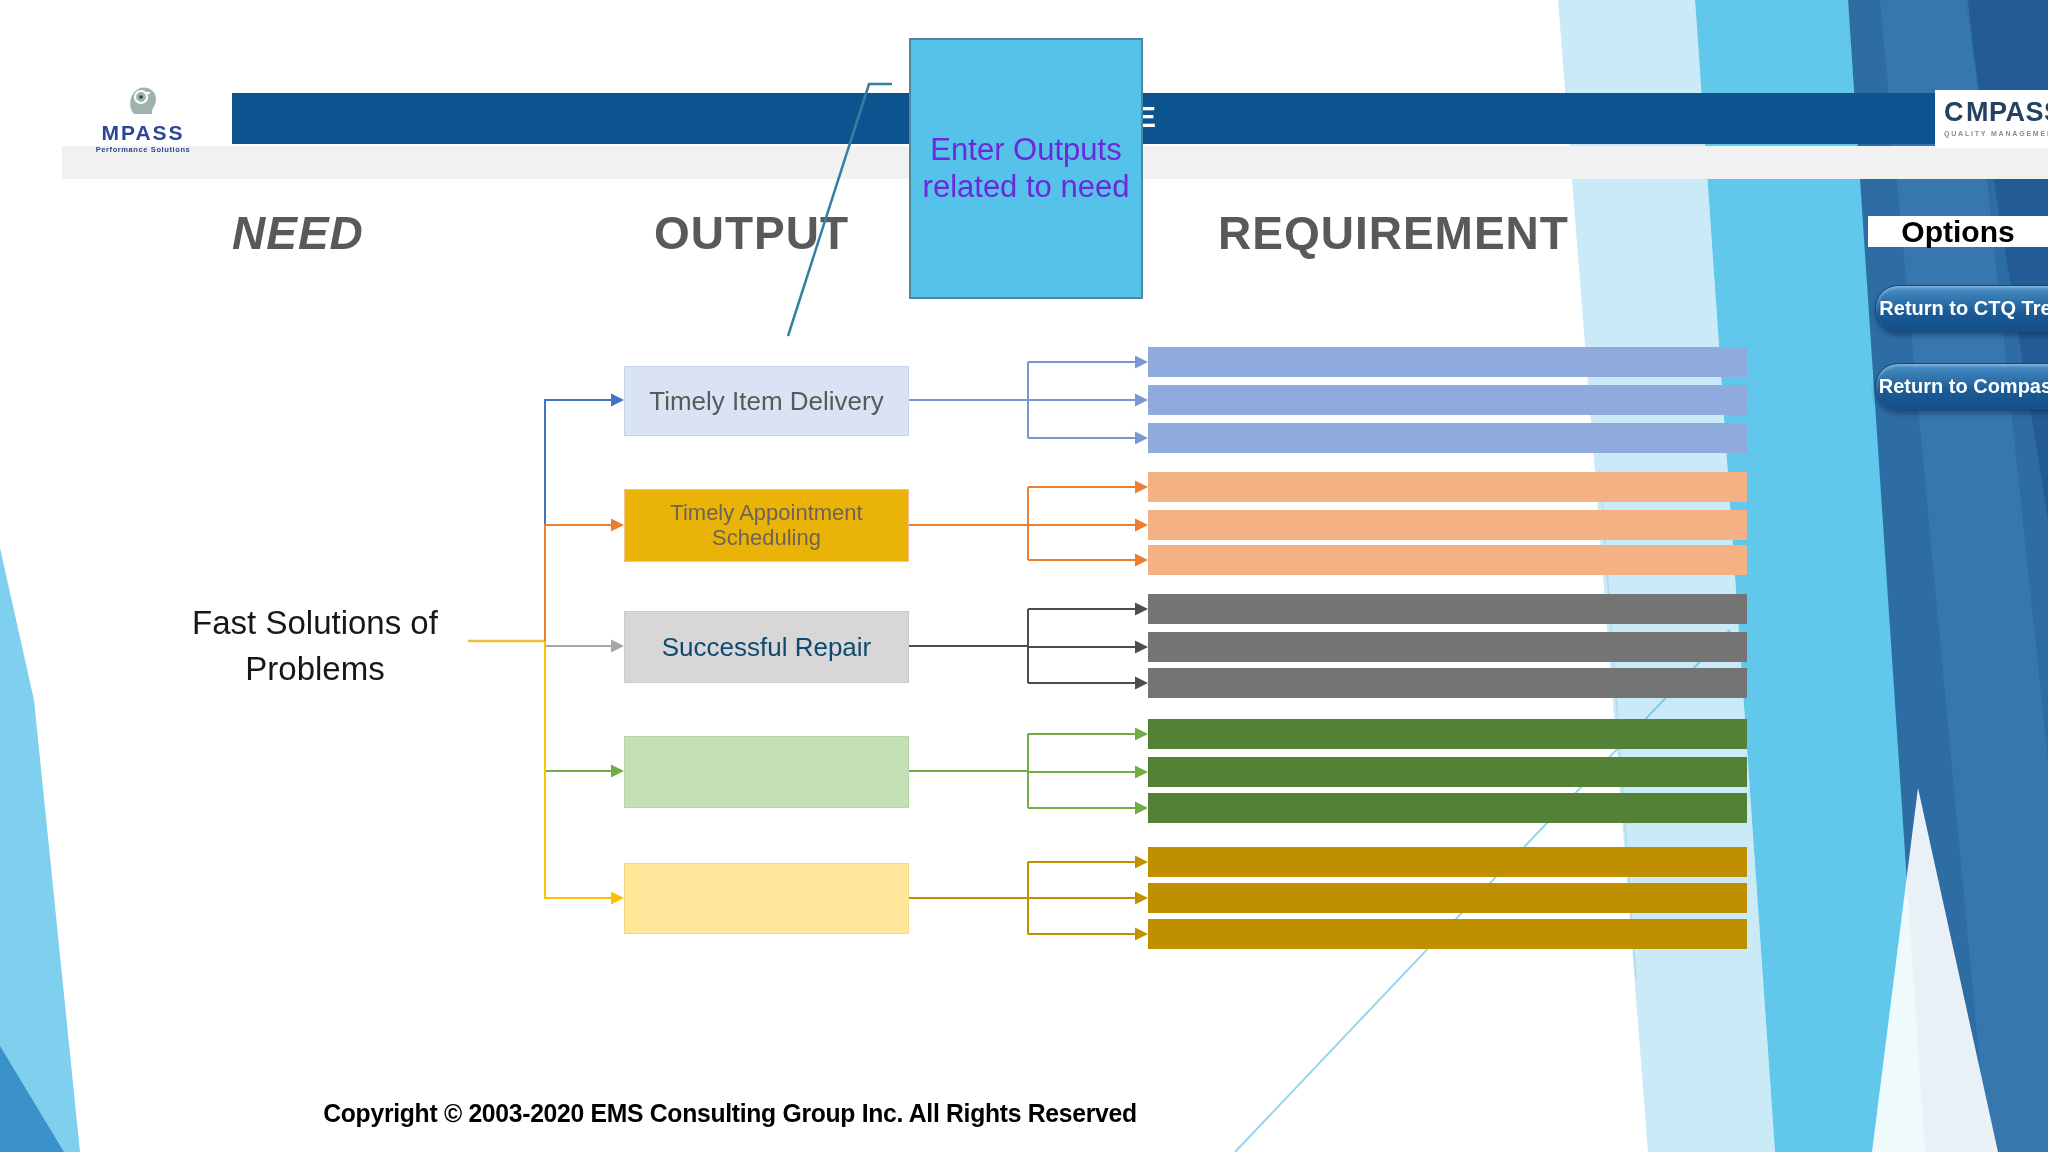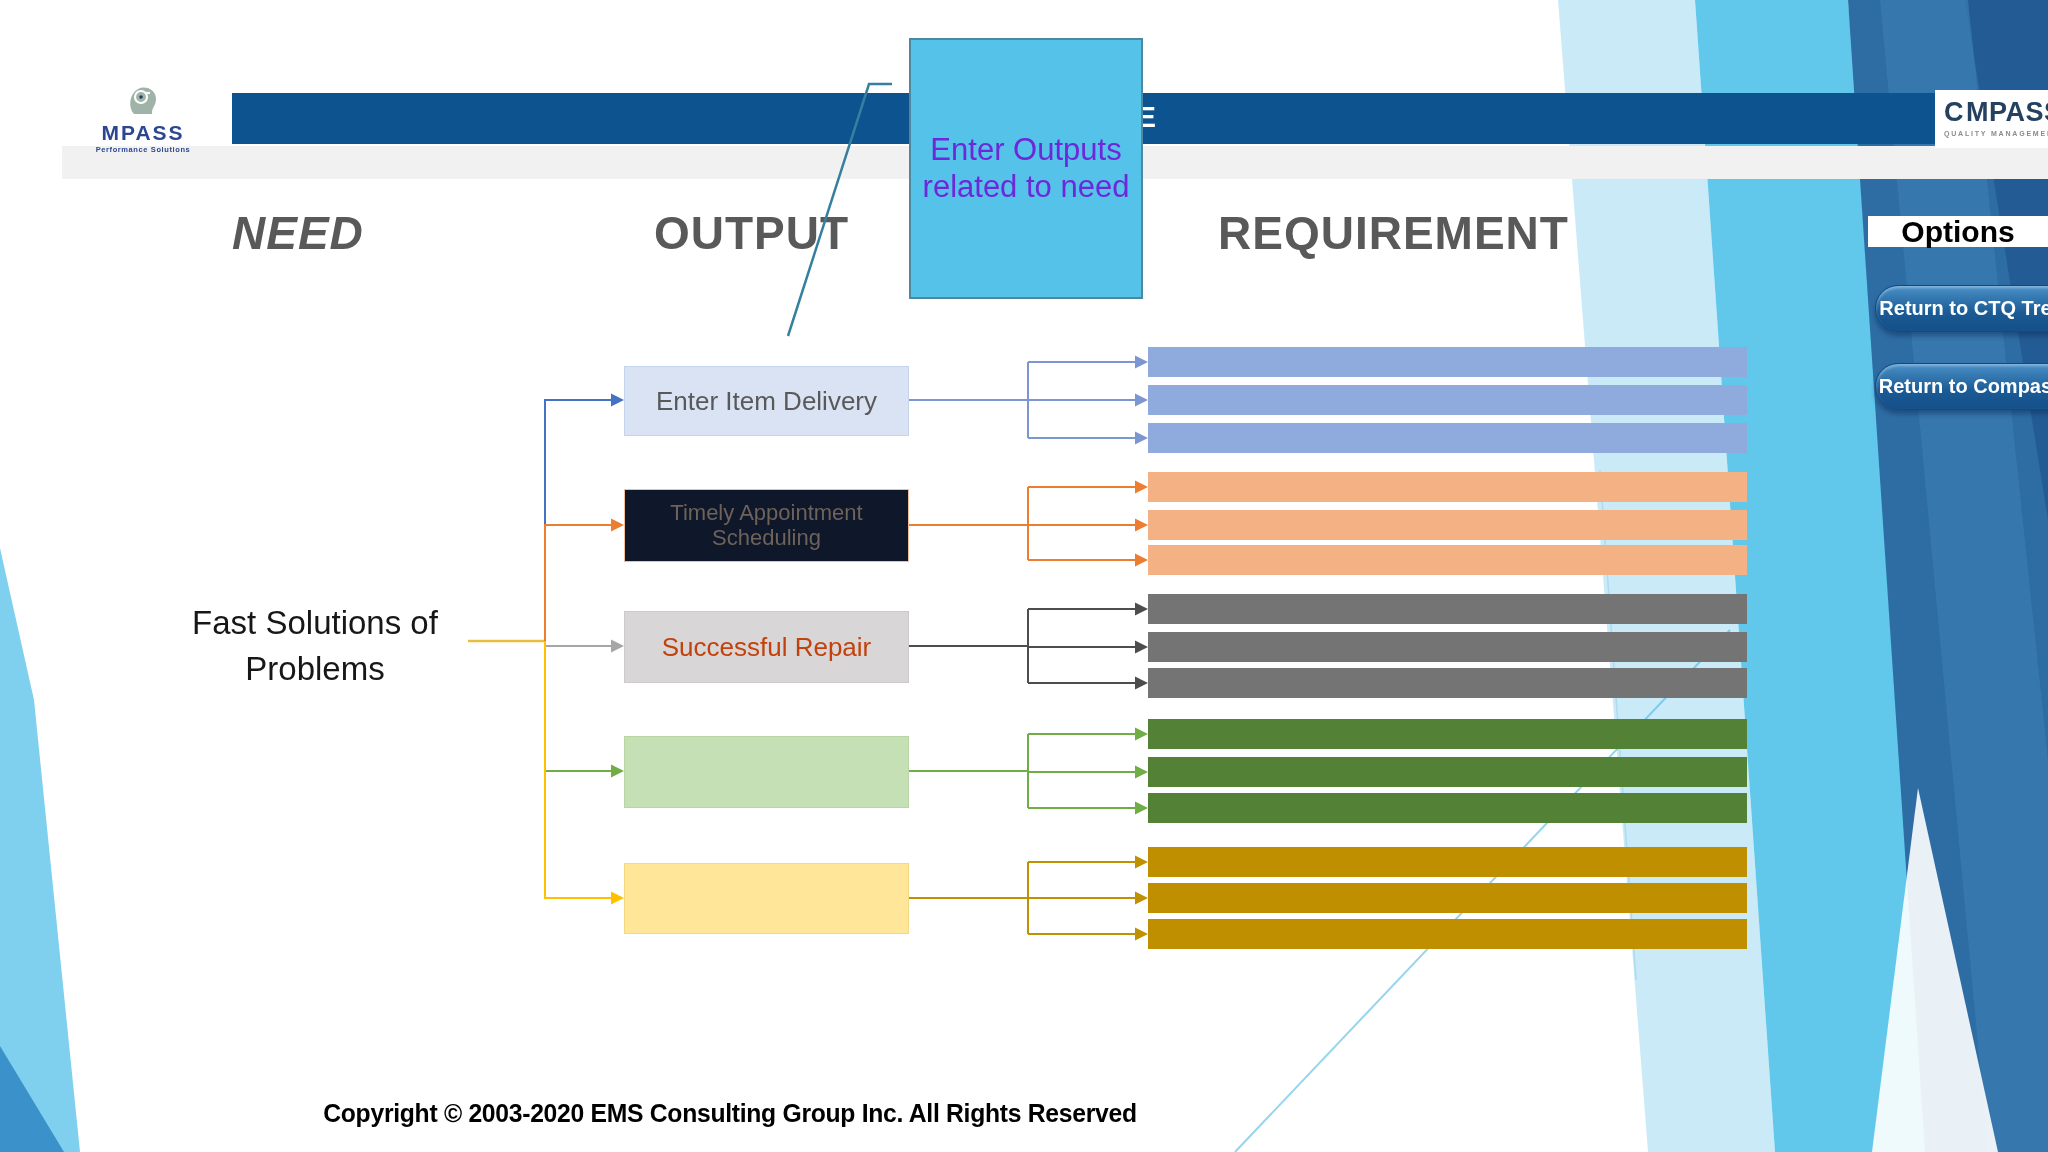--- a/index.html
+++ b/index.html
@@ -170,33 +170,33 @@
   </svg>
 
   <div class="abs colhead" style="left:232px;font-style:italic;">NEED</div>
   <div class="abs colhead" style="left:1218px;">REQUIREMENT</div>
   <div class="abs colhead" style="left:654px;">OUTPUT</div>
 
   <div class="abs needtext">Fast Solutions of Problems</div>
 
   <div id="gen">
       <div class="obox" style="left: 624px; top: 366px; width: 283px; height: 68px; background: rgb(218, 227, 243); border: 1px solid rgb(197, 211, 237);">
-        <span style="color: rgb(89, 89, 89);">Enter Item Delivery</span>
+        <span style="color: rgb(89, 89, 89);">Timely Item Delivery</span>
       </div>
       <div class="rbar" style="left: 1148px; top: 347px; width: 599px; height: 30px; background: rgb(143, 170, 220);"></div>
       <div class="rbar" style="left: 1148px; top: 385px; width: 599px; height: 30px; background: rgb(143, 170, 220);"></div>
       <div class="rbar" style="left: 1148px; top: 423px; width: 599px; height: 30px; background: rgb(143, 170, 220);"></div>
-      <div class="obox" style="left: 624px; top: 489px; width: 283px; height: 71px; background: #0f172a; border: 1px solid rgb(243, 189, 153);">
+      <div class="obox" style="left: 624px; top: 489px; width: 283px; height: 71px; background: #eab308; border: 1px solid rgb(243, 189, 153);">
         <span style="color: rgb(110, 98, 89); font-size: 22px;">Timely Appointment Scheduling</span>
       </div>
       <div class="rbar" style="left: 1148px; top: 472px; width: 599px; height: 30px; background: rgb(244, 177, 131);"></div>
       <div class="rbar" style="left: 1148px; top: 510px; width: 599px; height: 30px; background: rgb(244, 177, 131);"></div>
       <div class="rbar" style="left: 1148px; top: 545px; width: 599px; height: 30px; background: rgb(244, 177, 131);"></div>
       <div class="obox" style="left: 624px; top: 611px; width: 283px; height: 70px; background: rgb(216, 214, 214); border: 1px solid rgb(204, 202, 202);">
-        <span style="color: #c2410c;">Successful Repair</span>
+        <span style="color: #0c4a6e;">Successful Repair</span>
       </div>
       <div class="rbar" style="left: 1148px; top: 594px; width: 599px; height: 30px; background: rgb(116, 116, 116);"></div>
       <div class="rbar" style="left: 1148px; top: 632px; width: 599px; height: 30px; background: rgb(116, 116, 116);"></div>
       <div class="rbar" style="left: 1148px; top: 668px; width: 599px; height: 30px; background: rgb(116, 116, 116);"></div>
       <div class="obox" style="left: 624px; top: 736px; width: 283px; height: 70px; background: rgb(197, 224, 180); border: 1px solid rgb(183, 214, 163);">
         <span style="color: rgb(89, 89, 89);"></span>
       </div>
       <div class="rbar" style="left: 1148px; top: 719px; width: 599px; height: 30px; background: rgb(83, 129, 53);"></div>
       <div class="rbar" style="left: 1148px; top: 757px; width: 599px; height: 30px; background: rgb(83, 129, 53);"></div>
       <div class="rbar" style="left: 1148px; top: 793px; width: 599px; height: 30px; background: rgb(83, 129, 53);"></div>

